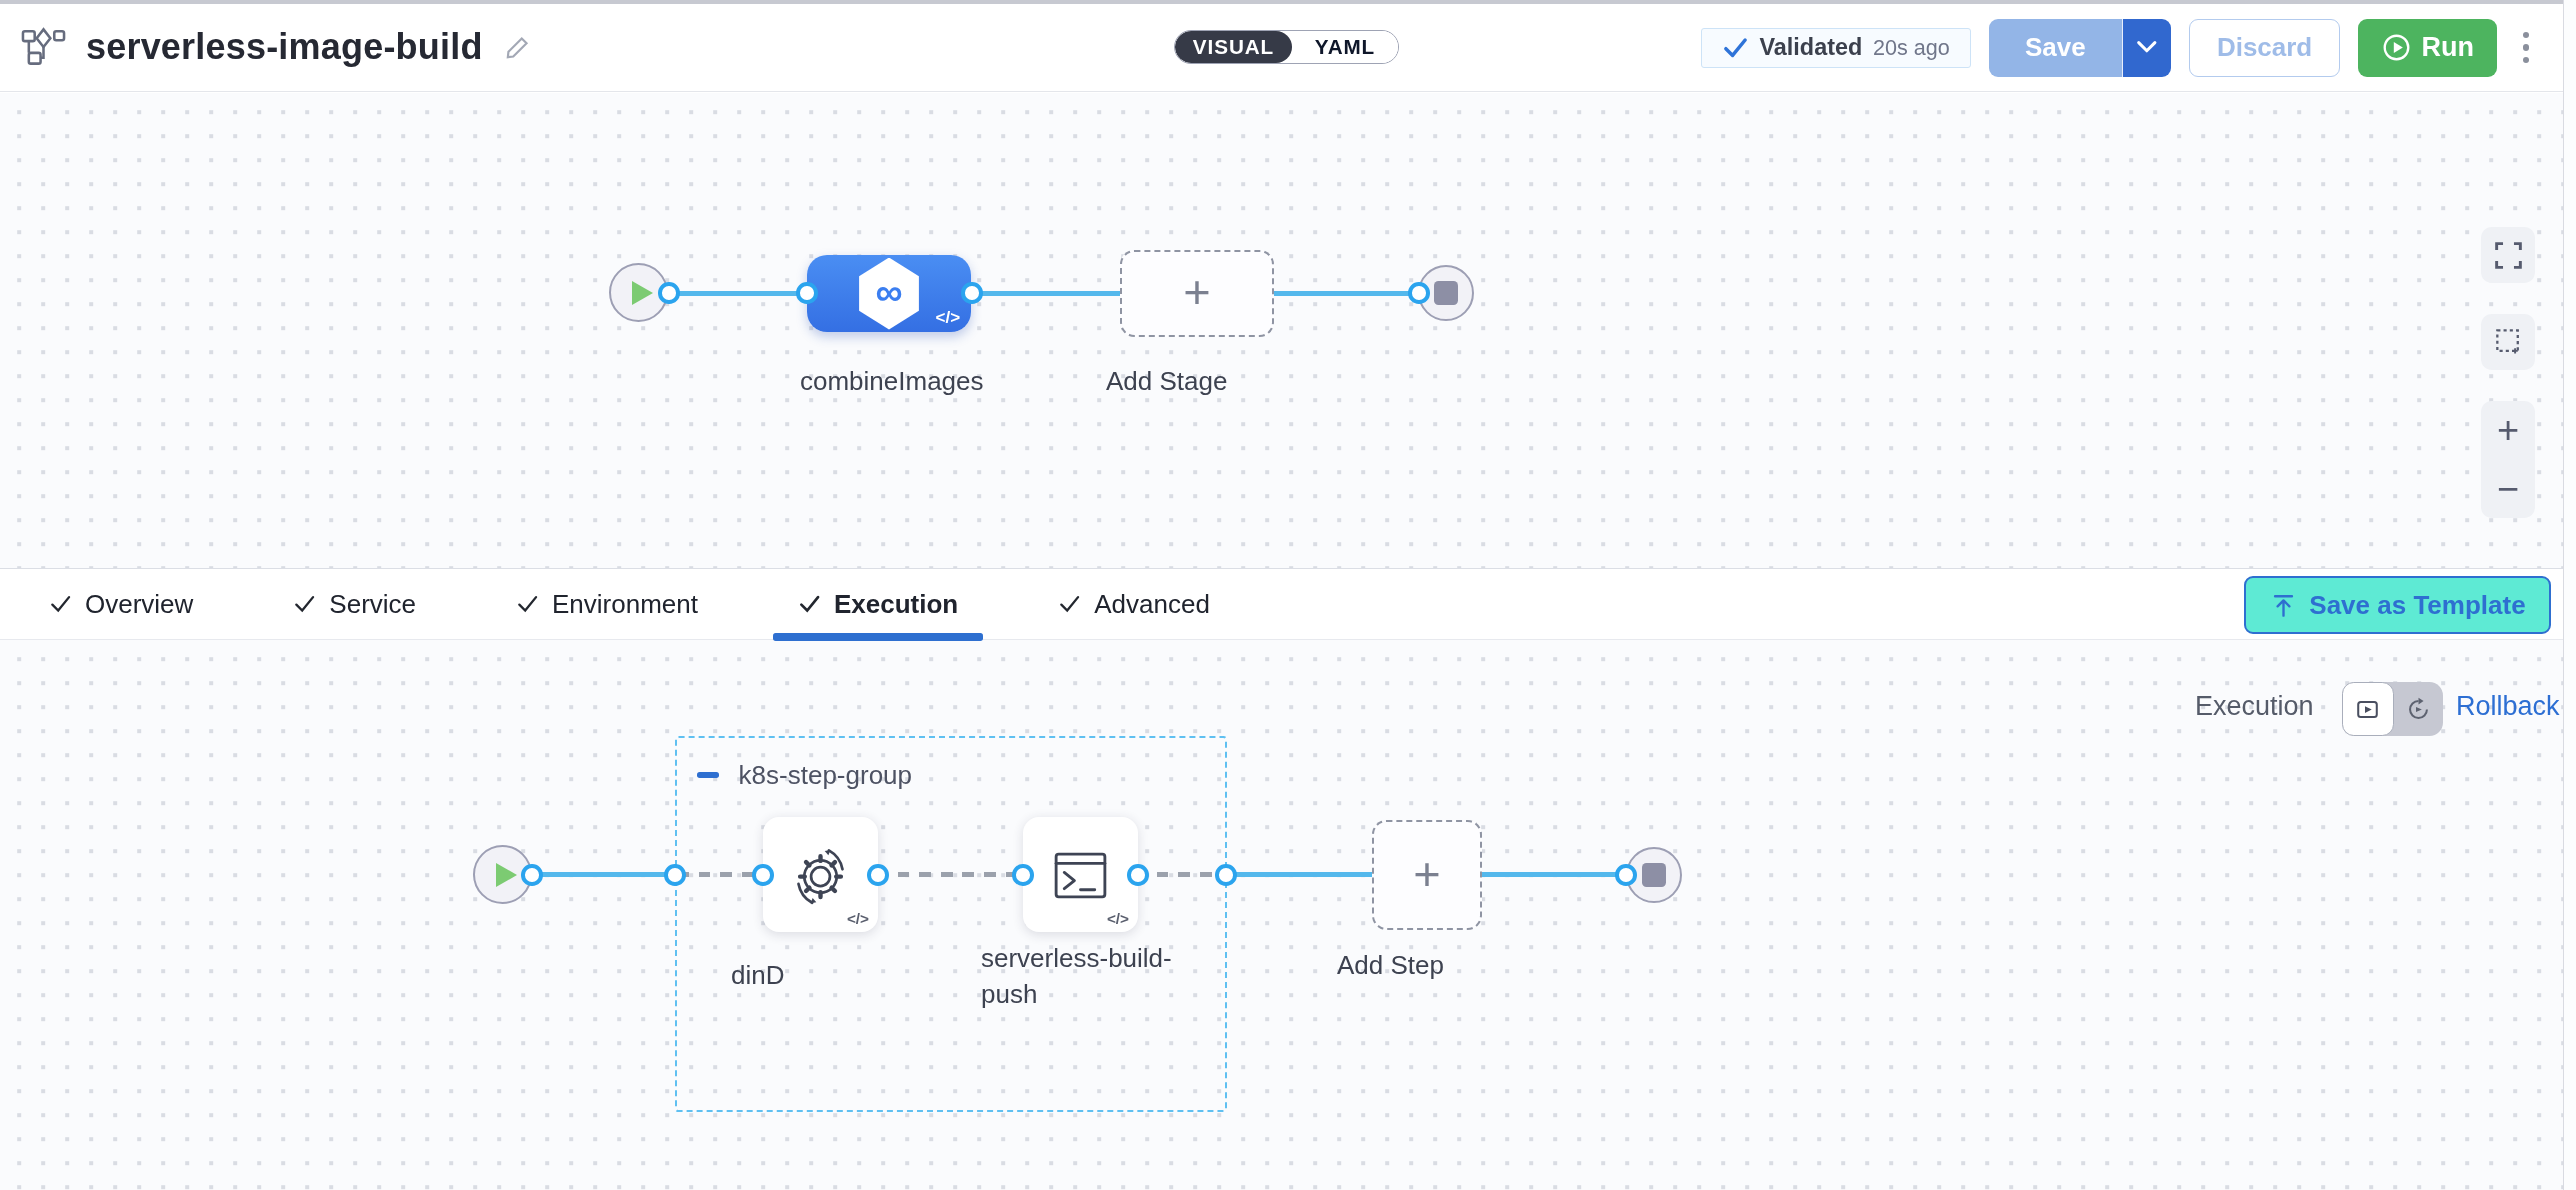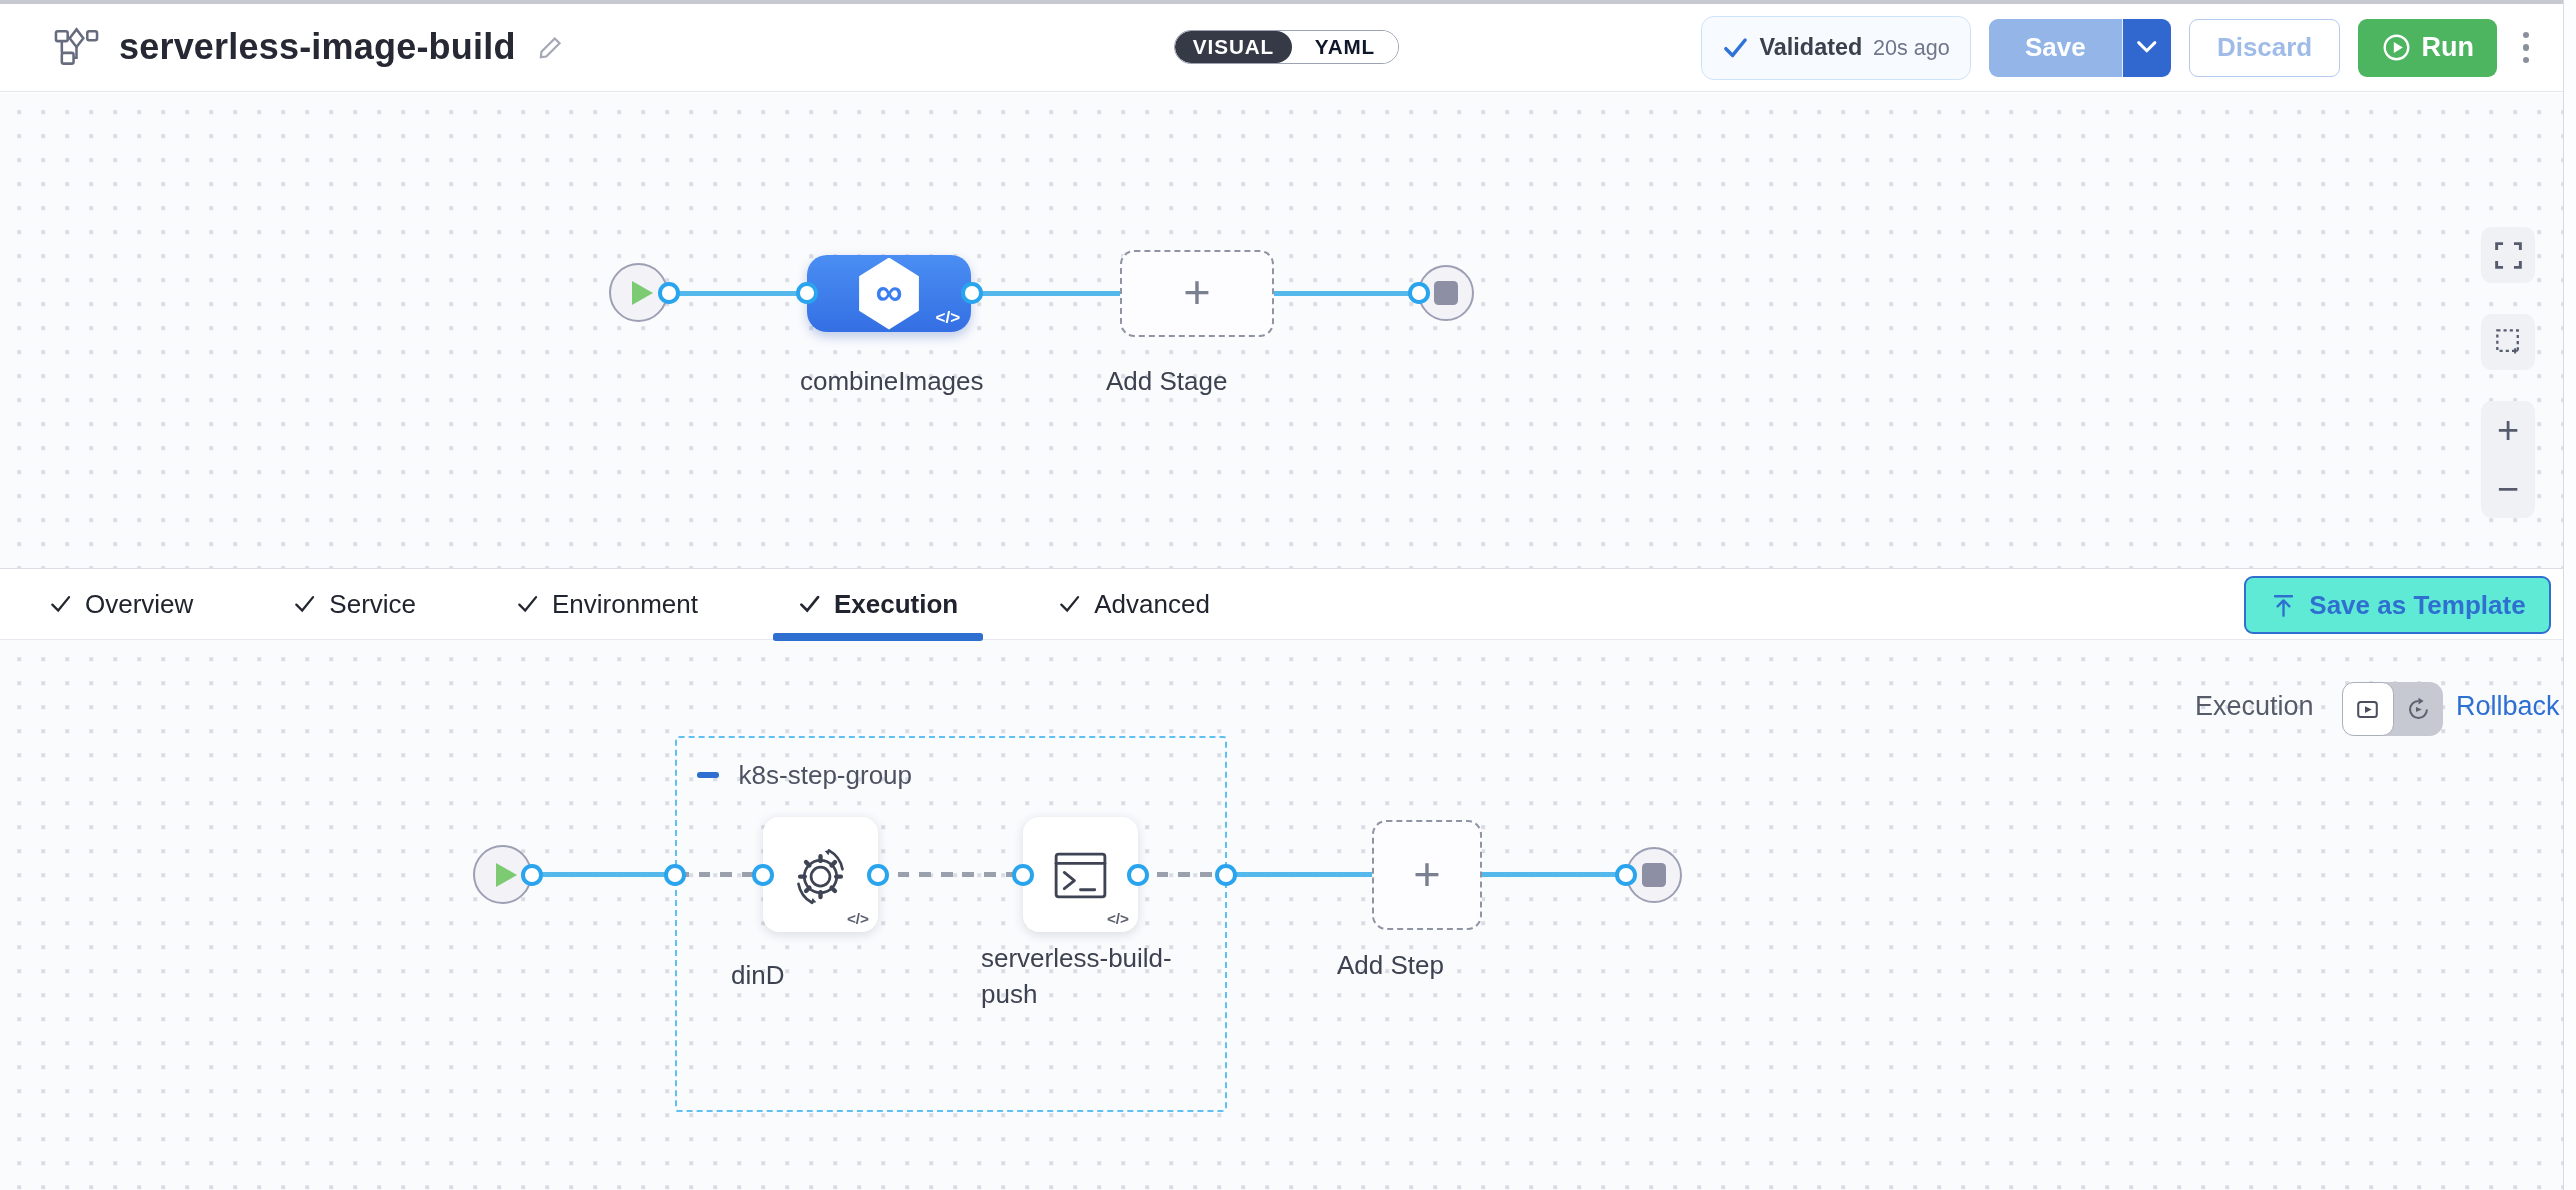--- a/index.html
+++ b/index.html
@@ -4,31 +4,31 @@
 <style>
   html,body{margin:0;padding:0;overflow:hidden;background:#fff;}
   *{box-sizing:border-box;}
   .app{position:relative;width:2576px;height:1190px;background:#fff;
        font-family:"Liberation Sans", sans-serif;color:#23262f;}
   .top-edge{position:absolute;top:0;left:0;right:0;height:3.6px;background:#c7c9d1;z-index:60;}
 
   
   .header{position:absolute;top:3.6px;left:0;right:0;height:88px;background:#fff;
           border-bottom:1.8px solid #e4e6eb;display:flex;align-items:center;z-index:40;}
-  .header-left{display:flex;align-items:center;gap:20px;padding-left:54px;}
+  .header-left{display:flex;align-items:center;gap:20px;padding-left:21px;}
   .page-title{font-size:36px;font-weight:bold;color:#262933;letter-spacing:0.2px;}
   .mode-toggle{position:absolute;left:1174px;top:26px;display:flex;height:34px;
                border:1.8px solid #9ea3b4;border-radius:18px;overflow:hidden;background:#fff;}
   .mode-seg{display:flex;align-items:center;justify-content:center;font-size:20.7px;
             font-weight:bold;letter-spacing:0.9px;cursor:pointer;}
   .mode-visual{width:117px;background:#363a47;color:#fff;border-radius:16px;}
   .mode-yaml{width:106px;color:#0f172a;background:#fff;}
   .header-right{position:absolute;right:40px;top:0;height:88px;display:flex;align-items:center;gap:18px;}
-  .validated-badge{display:flex;align-items:center;gap:10.8px;height:64px;padding:0 20px;
-                   background:#f7fbff;border:1.8px solid #cde3f7;border-radius:13px;}
+  .validated-badge{display:flex;align-items:center;gap:10.8px;height:40px;padding:0 20px;
+                   background:#f7fbff;border:1.8px solid #cde3f7;border-radius:3px;}
   .validated-label{font-size:23.4px;font-weight:bold;color:#3b404d;}
   .validated-time{font-size:21.6px;color:#70768a;}
   .save-split{display:flex;height:58px;border-radius:9px;overflow:hidden;}
   .save-main{width:133px;background:#93b5e7;color:#fff;font-size:26px;font-weight:bold;
              display:flex;align-items:center;justify-content:center;cursor:pointer;}
   .save-caret{width:49px;background:#3168cf;display:flex;align-items:center;justify-content:center;
               border-left:0.9px solid #e8eefb;cursor:pointer;}
   .discard-btn{height:58px;padding:0 27px;background:#fff;border:1.8px solid #b3cbee;border-radius:9px;
                color:#9fbce8;font-size:26px;font-weight:bold;display:flex;align-items:center;cursor:pointer;}
   .run-btn{height:58px;padding:0 23.4px;background:#4db45f;border-radius:9px;color:#fff;font-size:27px;

